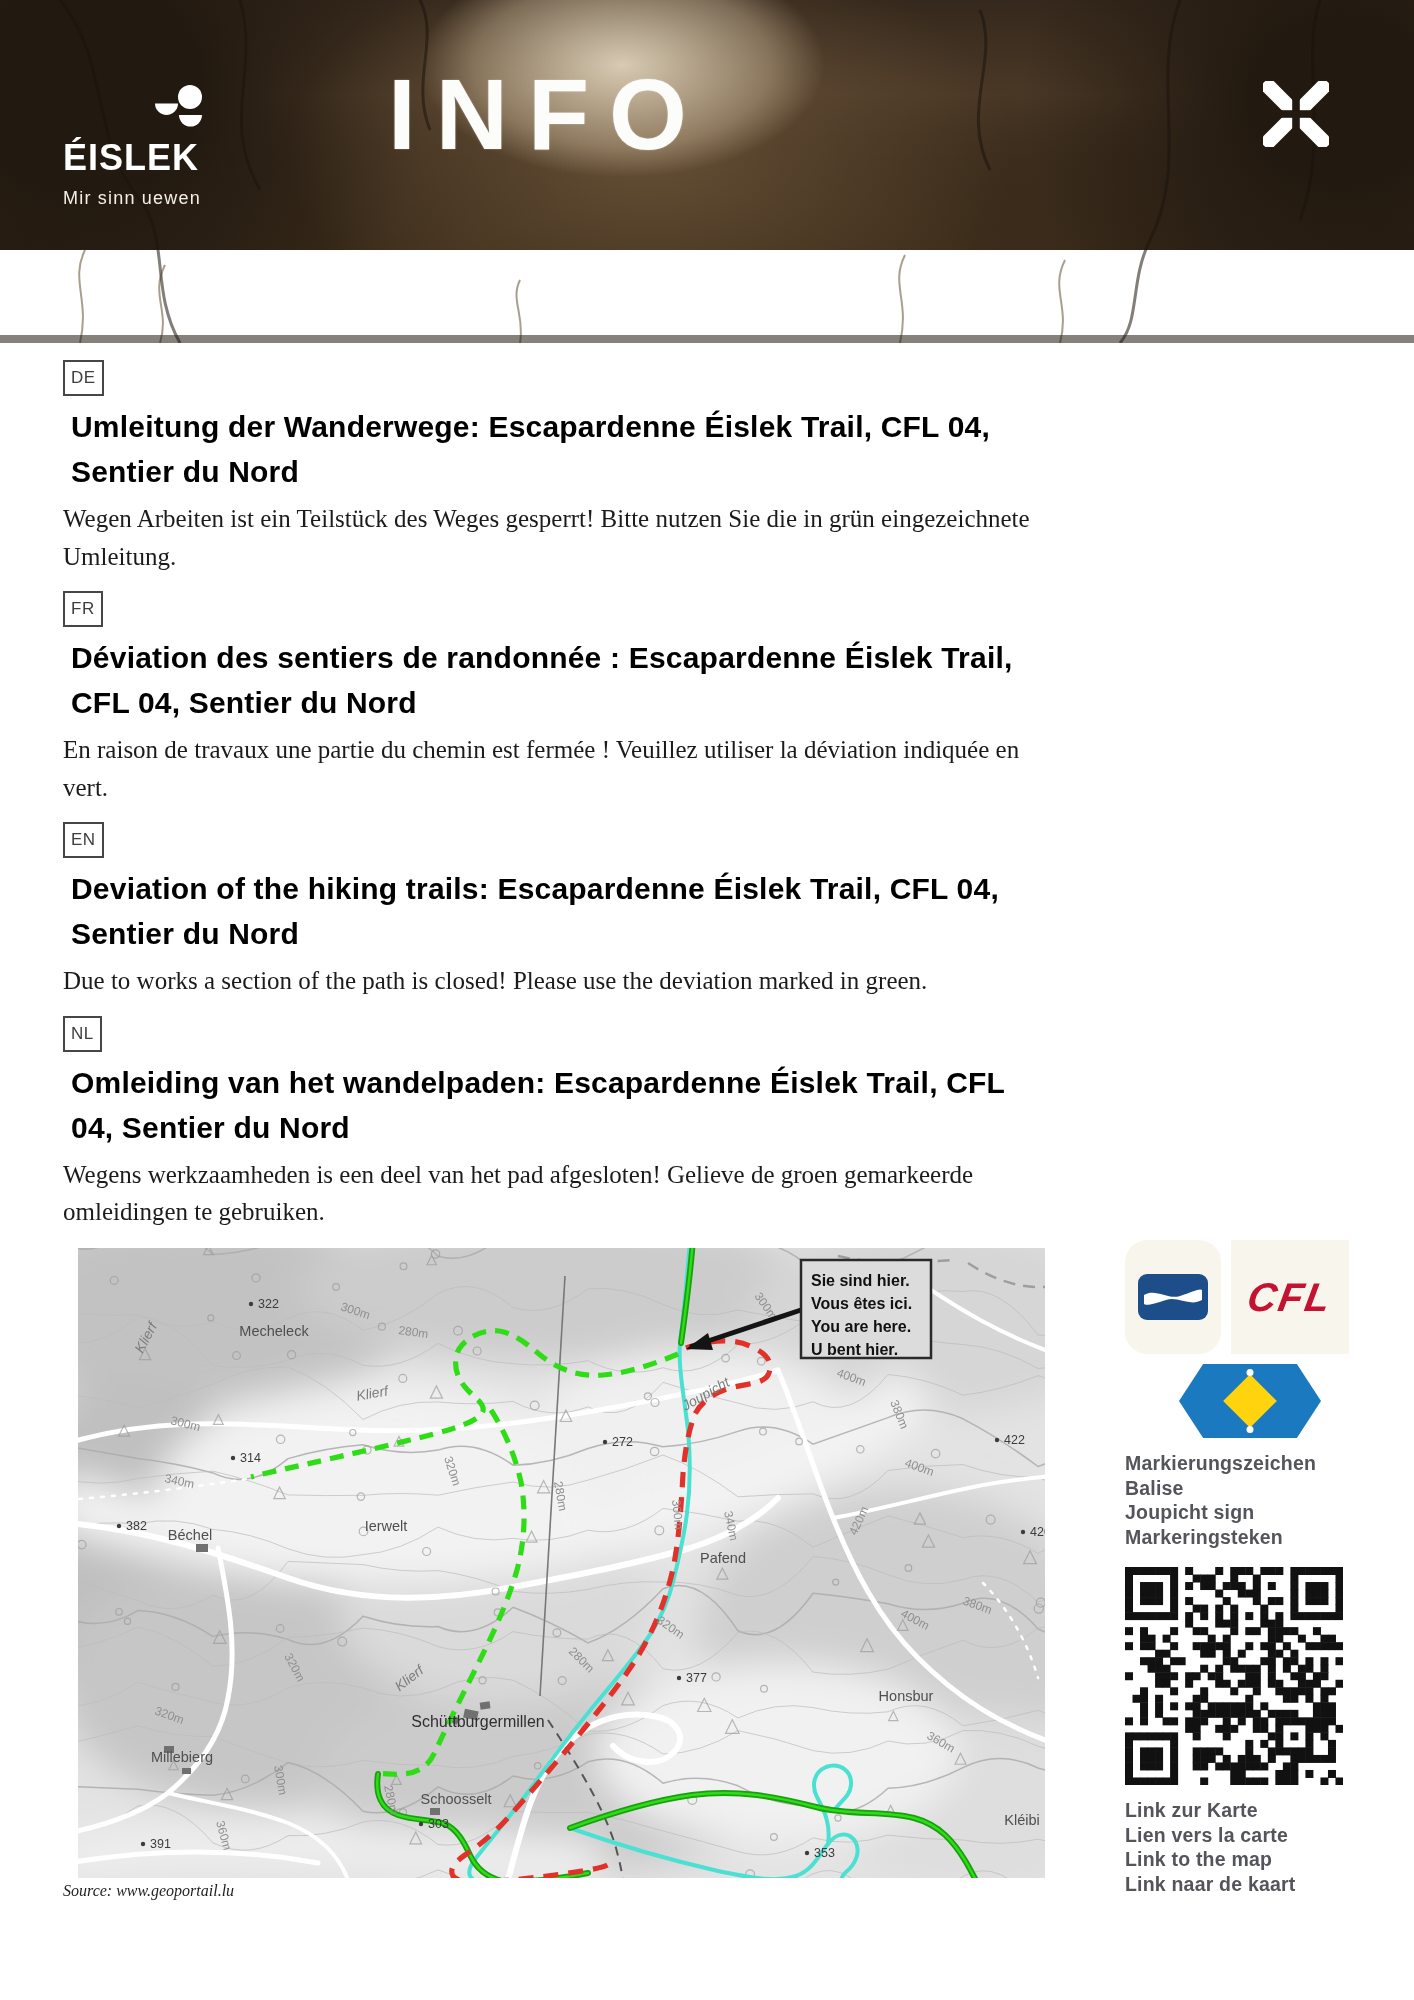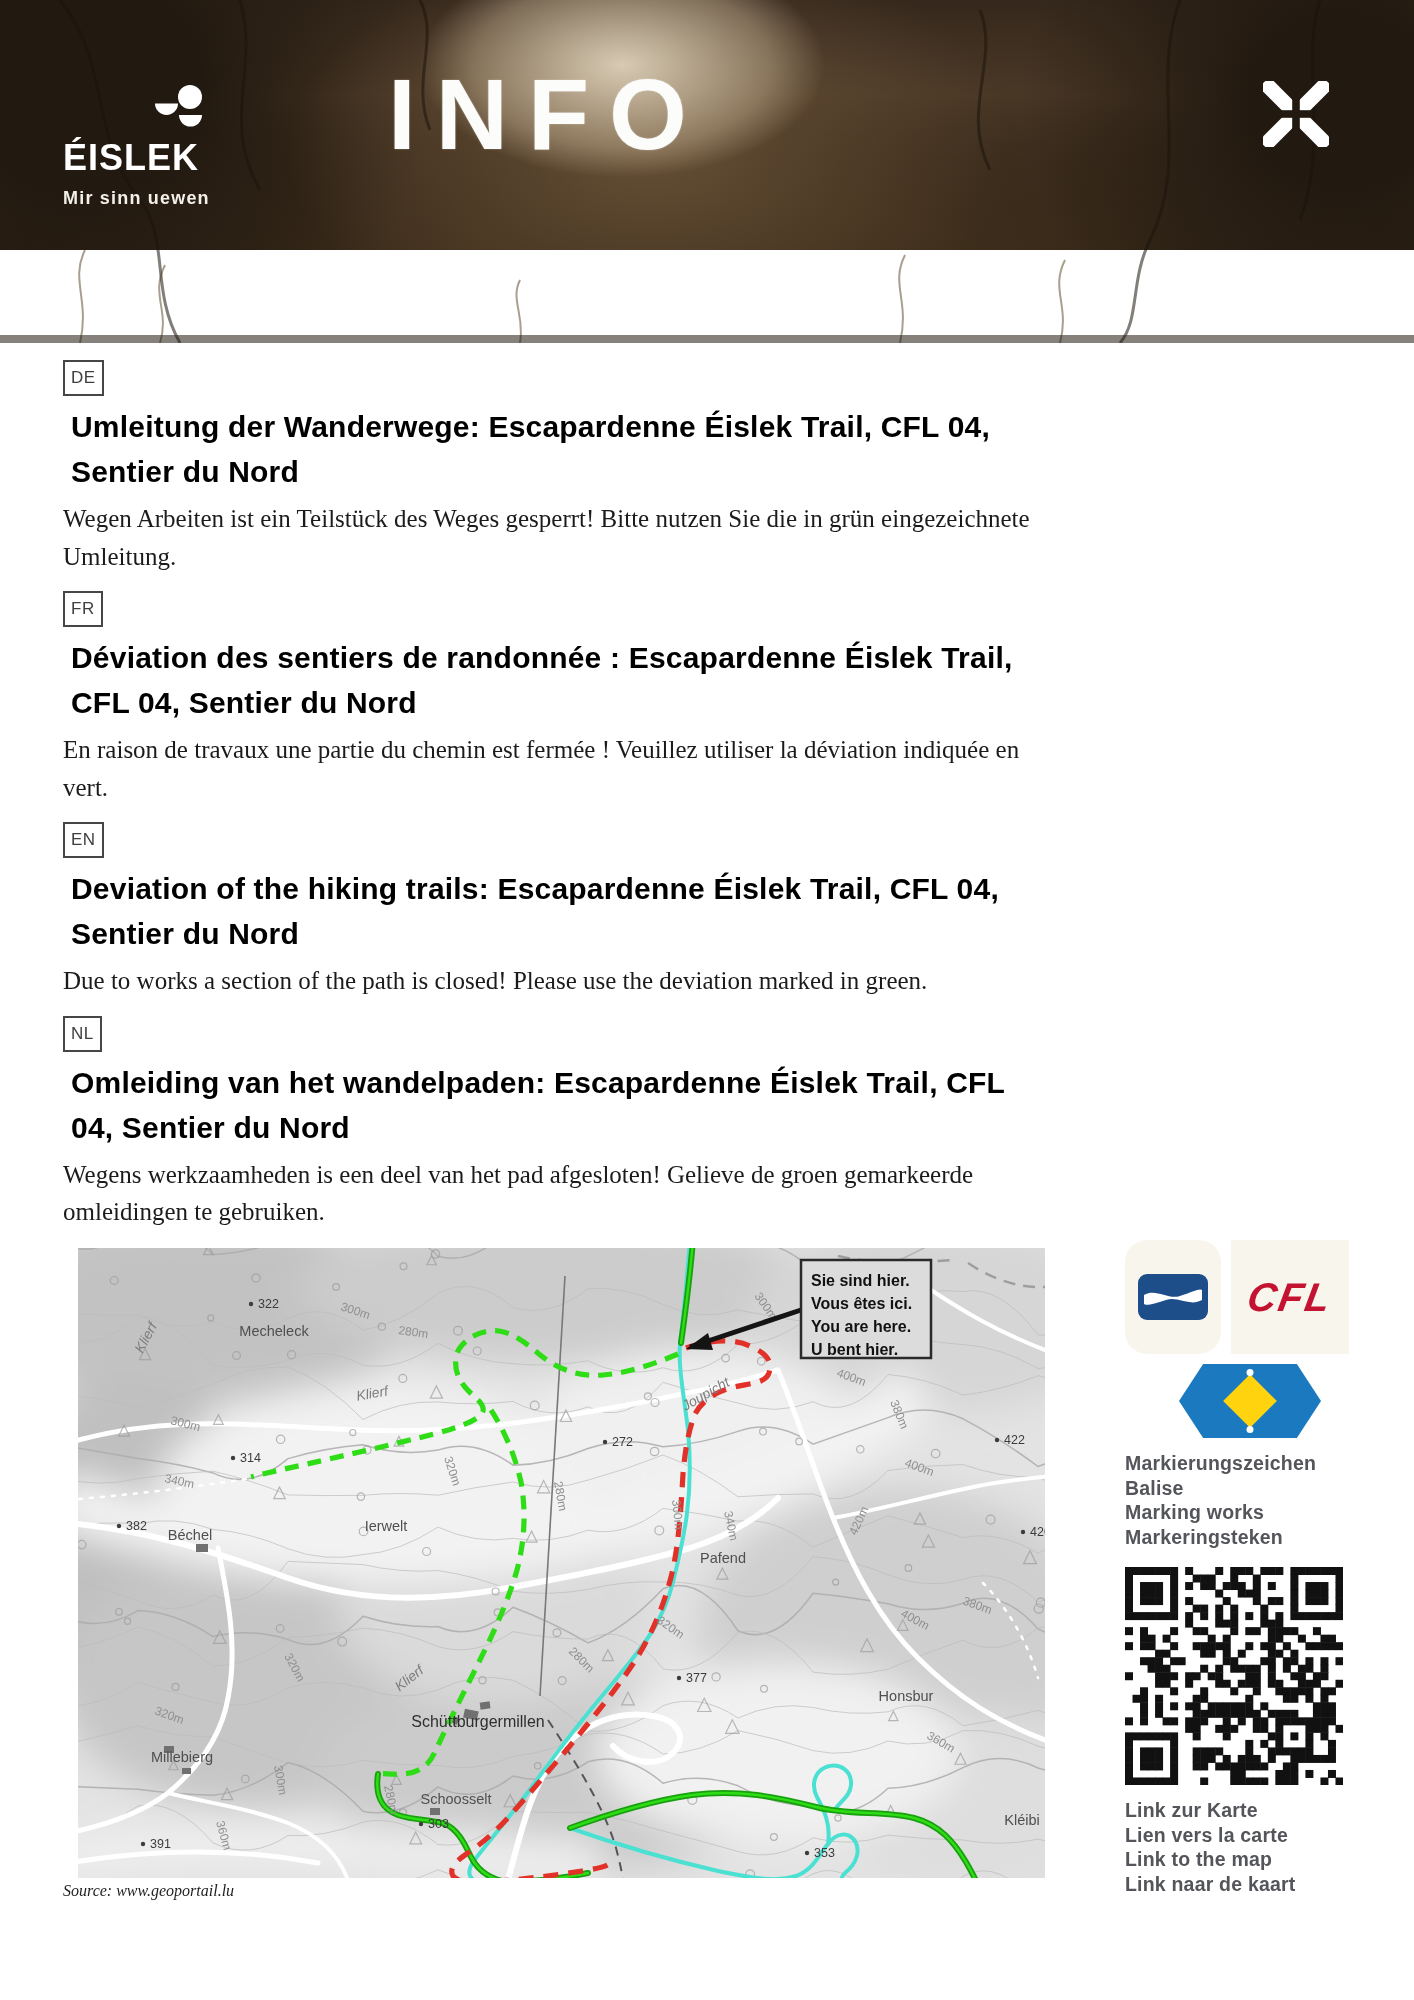--- a/index.html
+++ b/index.html
@@ -11,21 +11,21 @@
       radial-gradient(ellipse 270px 150px at 44% 26%, rgba(238,226,202,.85), rgba(205,186,155,.42) 55%, rgba(120,95,65,0) 75%),
       radial-gradient(ellipse 520px 300px at 46% 60%, rgba(150,120,85,.45), rgba(80,60,40,0) 70%),
       radial-gradient(ellipse 460px 400px at 6% 35%, #221910 25%, rgba(34,25,16,0) 75%),
       radial-gradient(ellipse 460px 400px at 95% 40%, #221910 20%, rgba(34,25,16,0) 70%),
       radial-gradient(ellipse 900px 280px at 50% 112%, #3d2d1b 30%, rgba(61,45,27,0) 78%),
       linear-gradient(180deg,#35281c 0%,#4a3826 38%,#3c2d1e 62%,#2b2015 100%);
   }
   .hero svg.texture{position:absolute;left:0;top:0;}
   .brand{position:absolute;left:63px;top:140px;color:#ffffff;}
   .brand-name{font-size:36px;font-weight:700;letter-spacing:1px;line-height:1;}
-  .brand-tag{font-size:18px;font-weight:700;letter-spacing:1.2px;margin-top:12px;color:#f3f0e9;}
+  .brand-tag{font-size:18px;font-weight:400;letter-spacing:1.2px;margin-top:12px;color:#f3f0e9;}
   .brand-icon{position:absolute;left:152px;top:84px;}
   .info-title{position:absolute;left:388px;top:64px;color:#fcfcfa;font-size:100px;font-weight:700;letter-spacing:20px;line-height:1;text-shadow:0 0 2px rgba(255,255,255,.4);}
   .x-icon{position:absolute;left:1263px;top:81px;}
 
   
   .content{position:absolute;left:63px;top:360px;width:975px;}
   .lang-badge{display:inline-block;border:2px solid #464646;color:#3e3e3e;font-size:17px;font-weight:500;padding:6px 6px;letter-spacing:.5px;}
   .section h2{margin:8px 0 6px 8px;font-size:30px;line-height:1.5;font-weight:700;color:#000000;letter-spacing:.2px;}
   .section p{margin:0 0 16px 0;font-size:25px;line-height:1.5;font-family:"Liberation Serif",serif;color:#1b1b1b;}
 
@@ -403,21 +403,21 @@
   </div>
   <div class="marksign">
     <div class="hexagon"></div>
     <div class="diamond"></div>
     <div class="sign-dot top"></div>
     <div class="sign-dot bot"></div>
   </div>
   <div class="side-text">
     <div>Markierungszeichen</div>
     <div>Balise</div>
-    <div>Marking works</div>
+    <div>Joupicht sign</div>
     <div>Markeringsteken</div>
   </div>
   <div class="qr-box" id="qr"><svg width="218" height="218" viewBox="0 0 218 218">
         <rect x="0" y="0" width="218" height="218" fill="#ffffff"></rect>
         <rect x="0.00" y="0.00" width="8" height="8" fill="#111111"></rect>
         <rect x="7.52" y="0.00" width="8" height="8" fill="#111111"></rect>
         <rect x="15.03" y="0.00" width="8" height="8" fill="#111111"></rect>
         <rect x="22.55" y="0.00" width="8" height="8" fill="#111111"></rect>
         <rect x="30.07" y="0.00" width="8" height="8" fill="#111111"></rect>
         <rect x="37.59" y="0.00" width="8" height="8" fill="#111111"></rect>

